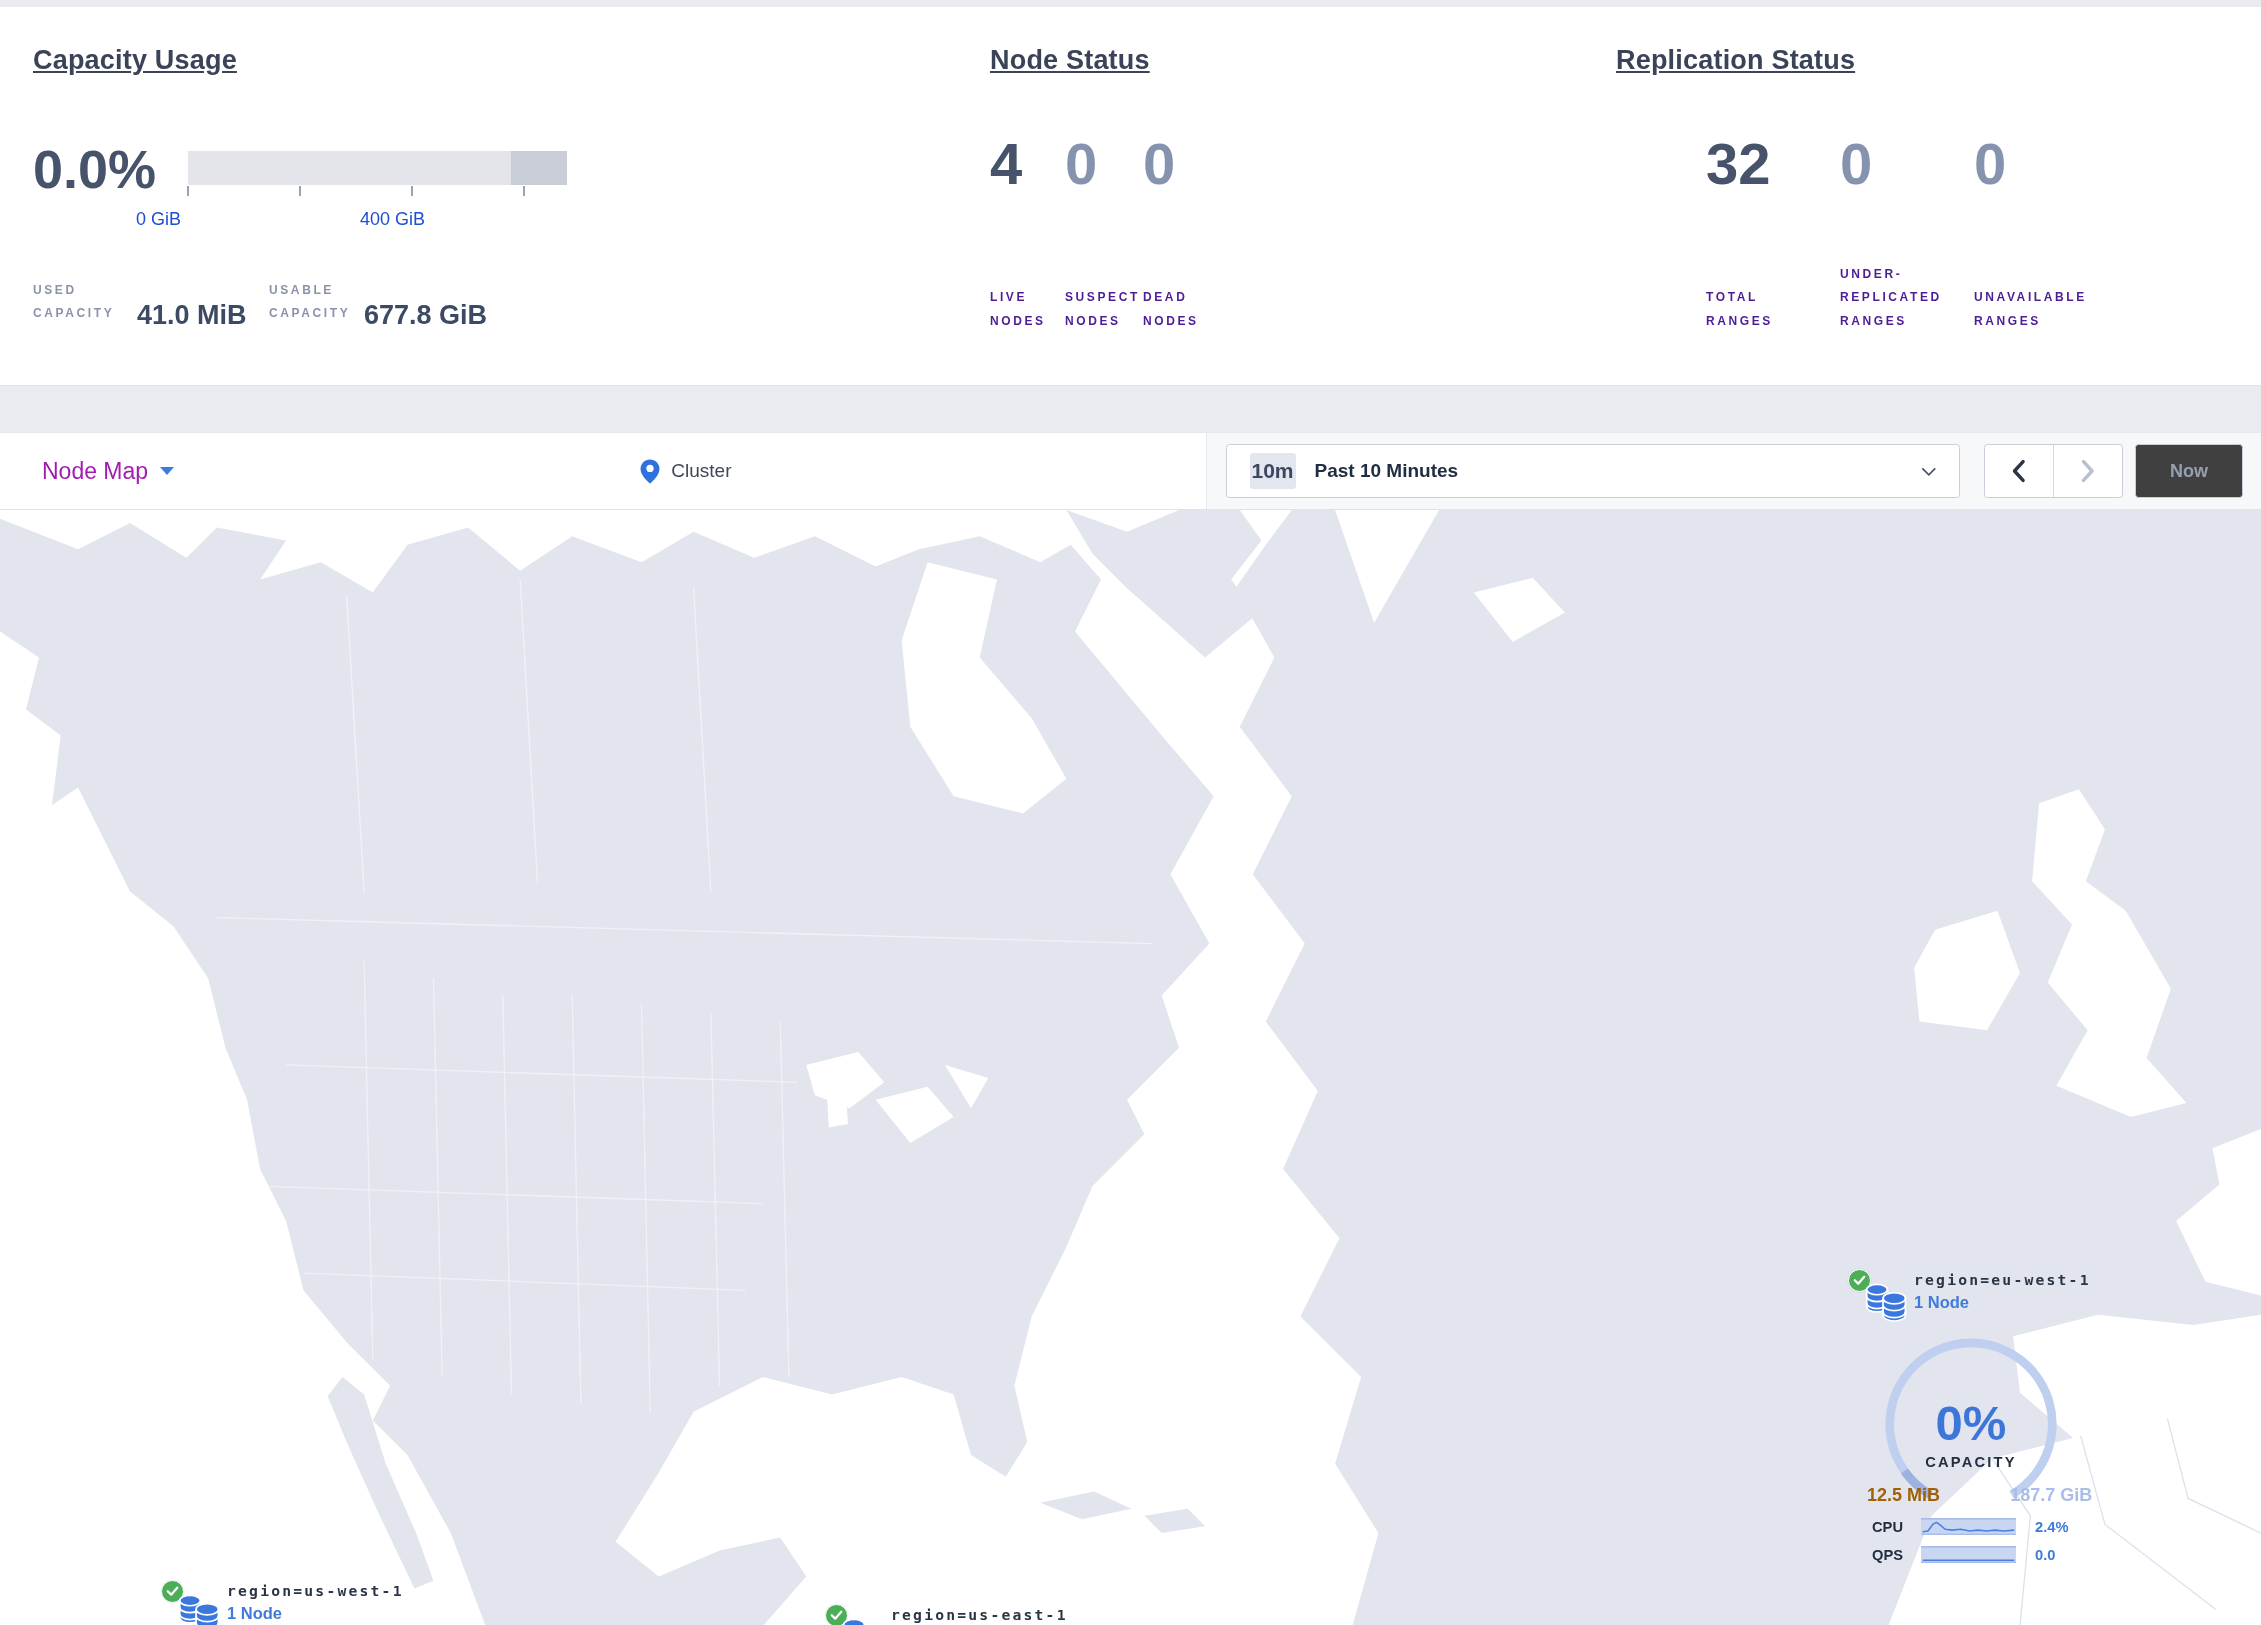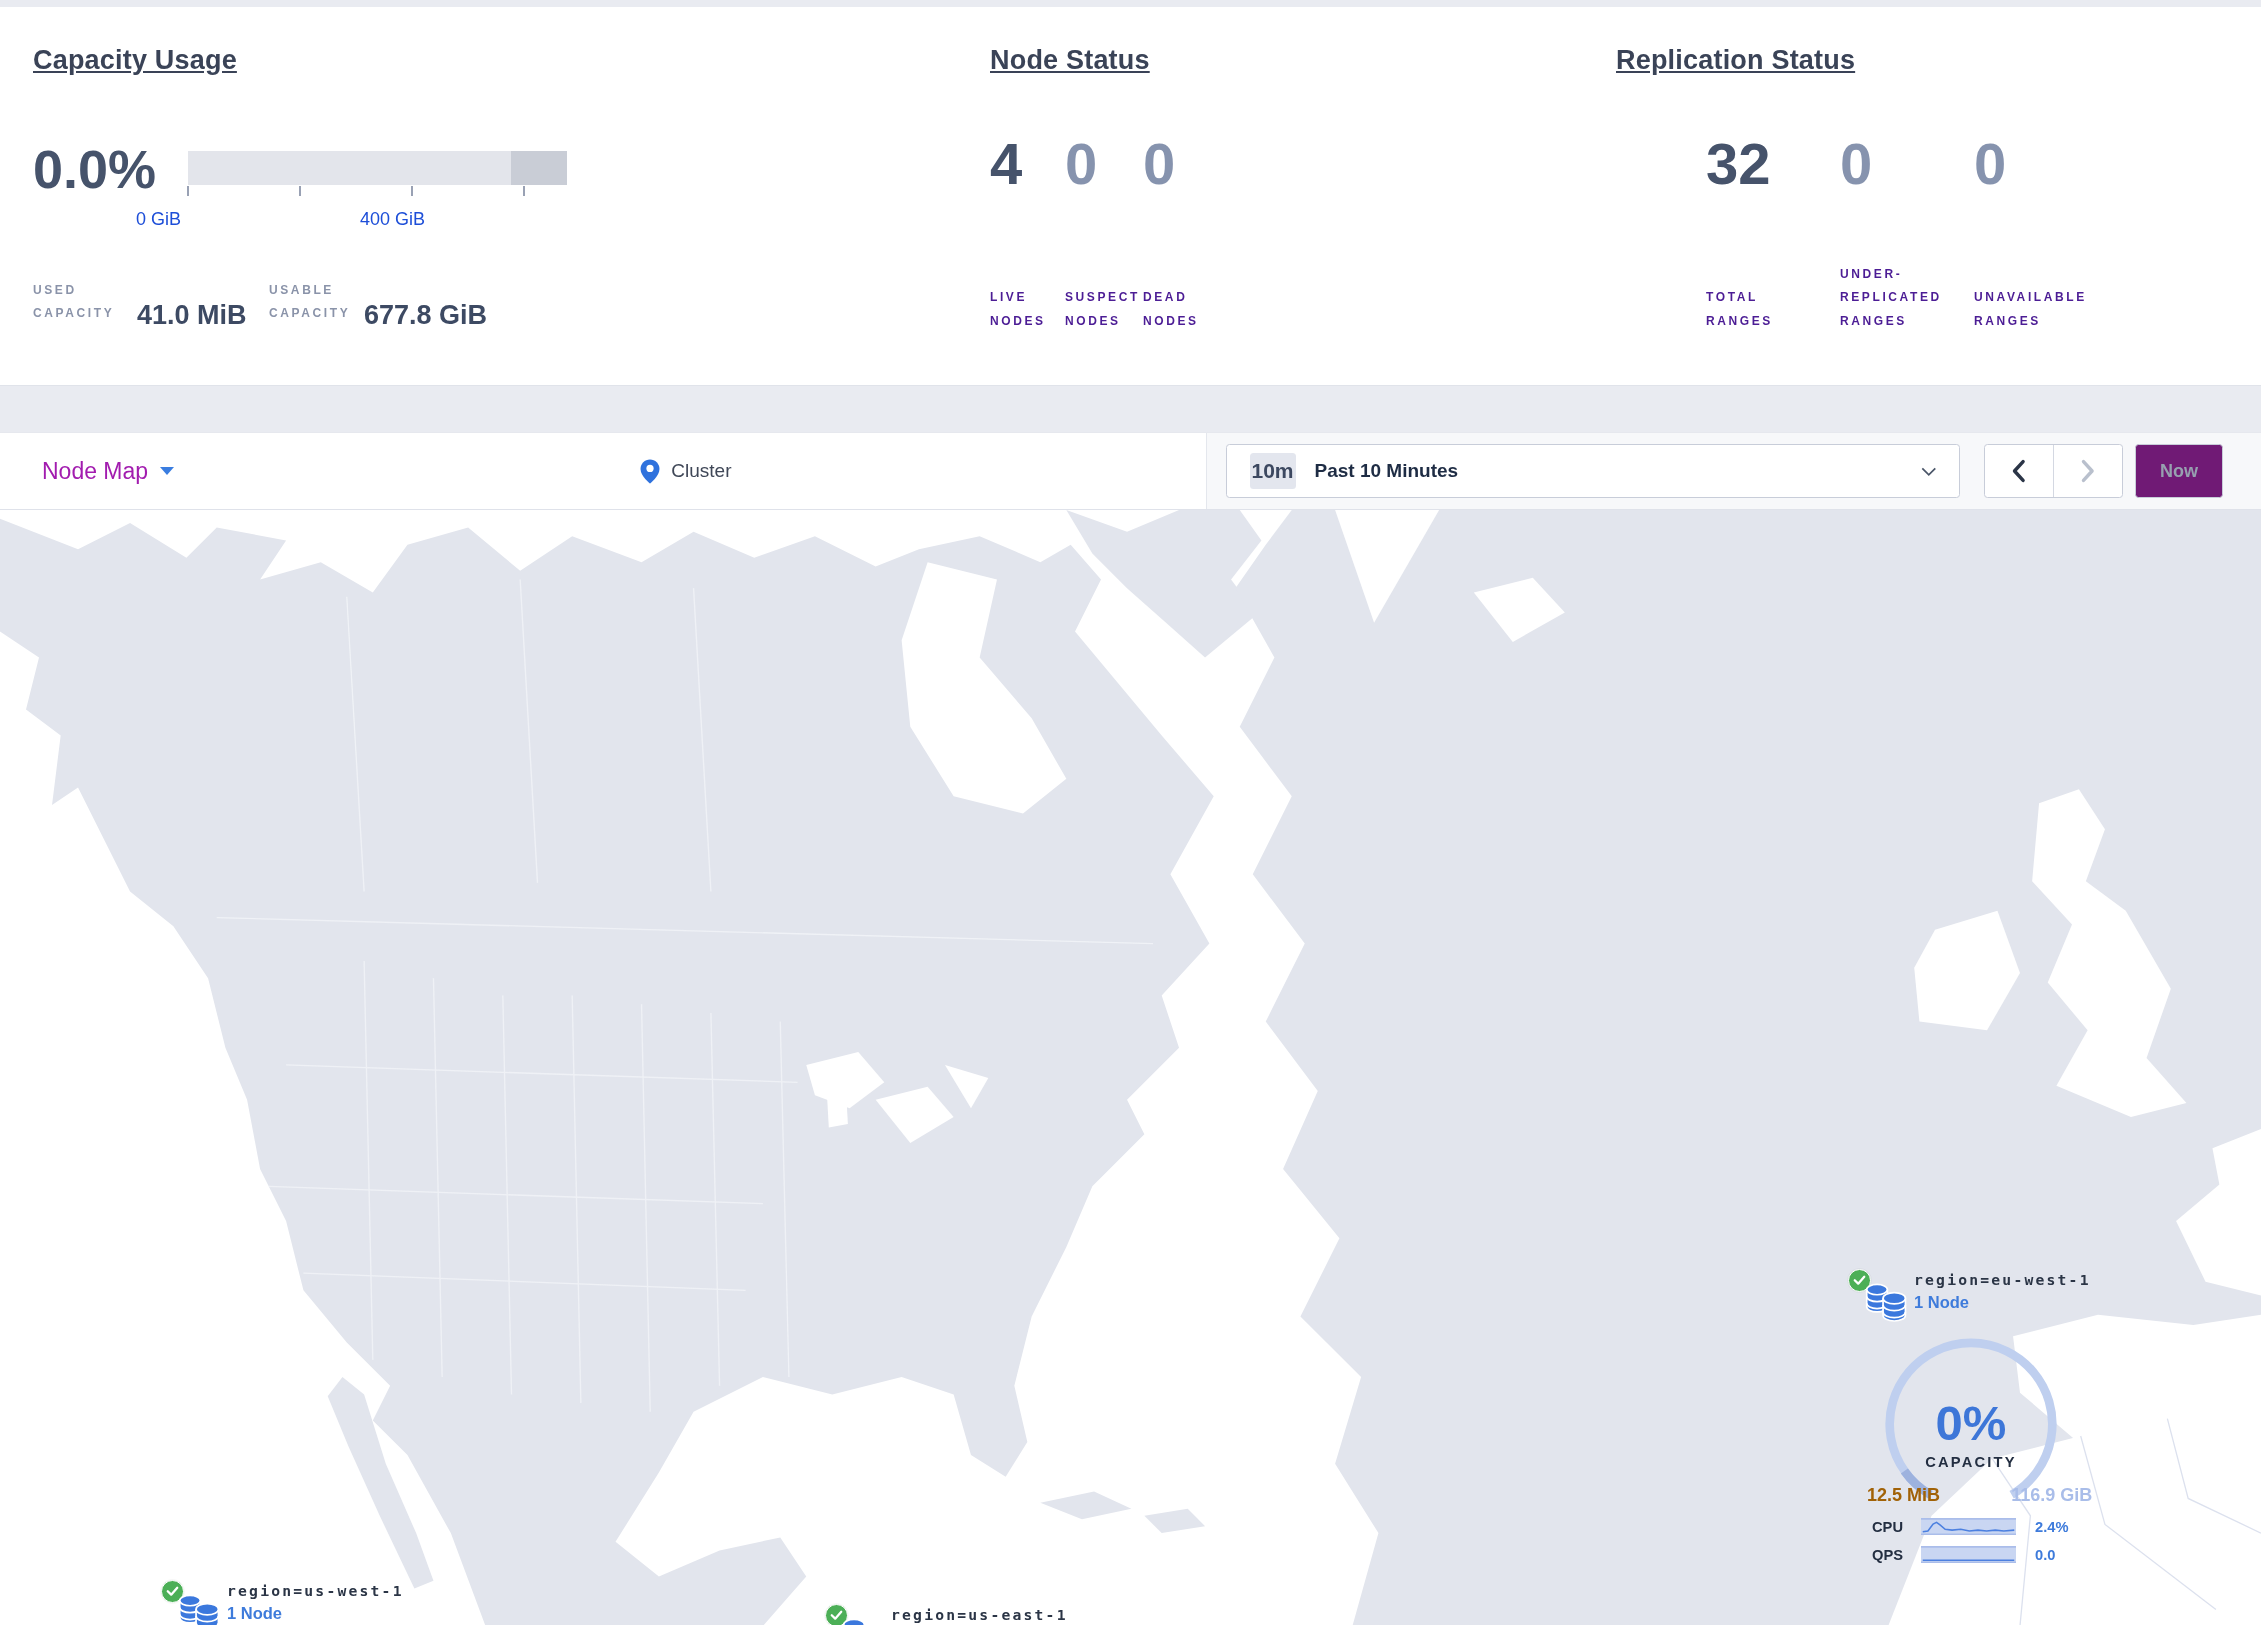--- a/index.html
+++ b/index.html
@@ -91,22 +91,22 @@
   .time-label { margin-left: 19px; font-size: 19px; font-weight: 600; color: #1e2c44; }
   .time-chevron { position: absolute; right: 22.5px; }
 
   .arrow-group {
     position: absolute; left: 1984px; top: 11.3px; width: 139px; height: 54px;
     background: #fff; border: 0.9px solid #c8cdd9; border-radius: 3.5px; display: flex;
   }
   .arrow-cell { flex: 1; display: flex; align-items: center; justify-content: center; cursor: pointer; }
   .arrow-cell:first-child { border-right: 0.9px solid #d4d8e2; }
   .now-button {
-    position: absolute; left: 2135px; top: 11.3px; width: 88px; height: 54px;
-    background: #701a75; border: 0.9px solid #c8cdd9; border-radius: 3.5px;
+    position: absolute; left: 2135px; top: 11.3px; width: 108px; height: 54px;
+    background: #404040; border: 0.9px solid #c8cdd9; border-radius: 3.5px;
     display: flex; align-items: center; justify-content: center;
     font-size: 18px; font-weight: 600; color: #97a0b0; cursor: pointer;
   }
 
   
   .map-area {
     position: absolute; top: 510px; left: 0; width: 2261px; height: 1116px;
     background: #ffffff; overflow: hidden;
   }
   .map-svg { position: absolute; top: 0; left: 0; }
@@ -380,21 +380,21 @@
     <div class="marker-region">region=eu-west-1</div>
     <div class="marker-nodes">1 Node</div>
     <svg class="marker-gauge" width="182" height="173" viewBox="0 0 210 200">
       <path d="M152,183.4 A94,94 0 1 0 58,183.4" fill="none" stroke="#bfcfef" stroke-width="10"></path>
       <path d="M58,183.4 A94,94 0 0 1 28,156" fill="none" stroke="#9db2de" stroke-width="10"></path>
     </svg>
     <div class="marker-pct">0%</div>
     <div class="marker-caplabel">CAPACITY</div>
     <div class="marker-values">
       <span class="marker-used">12.5 MiB</span>
-      <span class="marker-total">116.9 GiB</span>
+      <span class="marker-total">187.7 GiB</span>
     </div>
     <div class="metric-row cpu">
       <span class="metric-label">CPU</span>
       <svg width="95" height="17.3" viewBox="0 0 110 20">
         <rect x="0" y="0" width="110" height="20" fill="#c9d6f2"></rect>
         <line x1="0" y1="1" x2="110" y2="1" stroke="#aabdea" stroke-width="2"></line>
         <line x1="0" y1="19" x2="110" y2="19" stroke="#aabdea" stroke-width="2"></line>
         <polyline points="2,16 8,15 14,7 18,5 22,8 28,13 36,14 46,13 56,15 66,14 76,15 86,14 96,15 108,14" fill="none" stroke="#4c80e0" stroke-width="1.8"></polyline>
       </svg>
       <span class="metric-value">2.4%</span>

